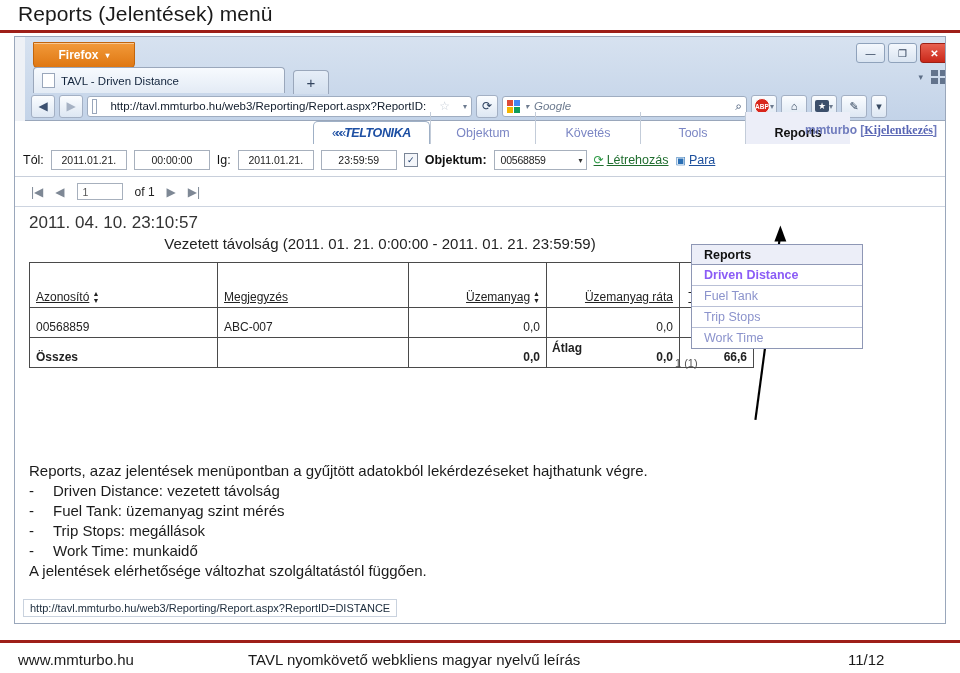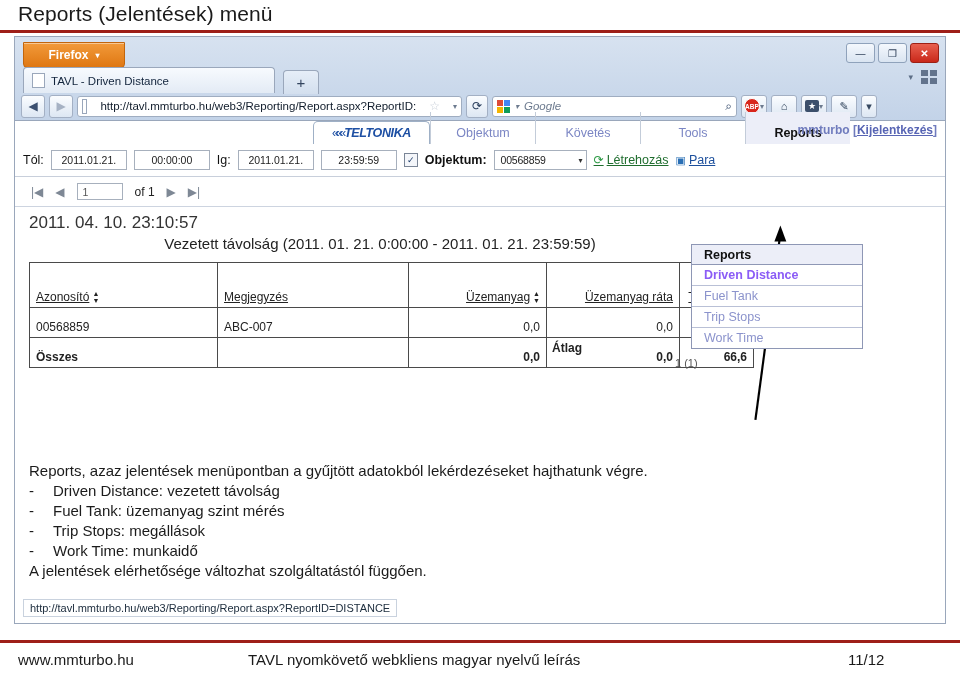--- a/index.html
+++ b/index.html
@@ -22,21 +22,21 @@
   
   .shot{
     position:absolute;left:14px;top:36px;width:932px;height:588px;
     background:#eef1f6;
     border:1px solid #9aa7bb;
     box-sizing:border-box;
     overflow:hidden;
   }
   
   .chrome{
-    position:absolute;left:0;top:0;width:100%;height:84px;
+    position:absolute;left:10px;top:0;width:100%;height:84px;
     background:linear-gradient(#d7e2f0,#c3d3e8);
     border-bottom:1px solid #9aa7bb;
     box-sizing:border-box;
   }
   .ff-button{
     position:absolute;left:8px;top:5px;width:100px;height:24px;
     background:linear-gradient(#f29a3a,#df7712);
     border:1px solid #c2650c;border-radius:0 0 4px 4px;
     color:#fff;font-size:12px;font-weight:bold;
     display:flex;align-items:center;justify-content:center;gap:7px;
@@ -136,21 +136,21 @@
   .logo-mark{color:#1d4fa3;font-size:12px;margin-right:1px;letter-spacing:-3px;}
   .nav-item{
     height:22px;min-width:80px;display:flex;align-items:center;justify-content:center;
     border-left:1px solid #c3ccd9;
     font-size:12.5px;color:#7b86c4;padding:10px 12px;
   }
   .nav-item.active{color:#111;font-weight:bold;background:#eceef8;}
   .user-area{
     position:absolute;right:8px;top:2px;font-size:12px;color:#6f7bbd;font-weight:bold;
   }
-  .user-area a{color:#5865b4;}
+  .user-area a{color:#5865b4;font-family:Liberation Serif, serif;}
 
   .filterbar{
     position:absolute;left:0;top:23px;width:100%;height:33px;
     background:#fff;border-bottom:1px solid #c8cfdb;
     display:flex;align-items:center;gap:7px;padding-left:8px;box-sizing:border-box;
   }
   .flabel{font-size:12.5px;color:#111;}
   .finput{
     height:18px;border:1px solid #a7b0bd;background:#fff;
     font-size:10.5px;color:#222;display:flex;align-items:center;justify-content:center;

